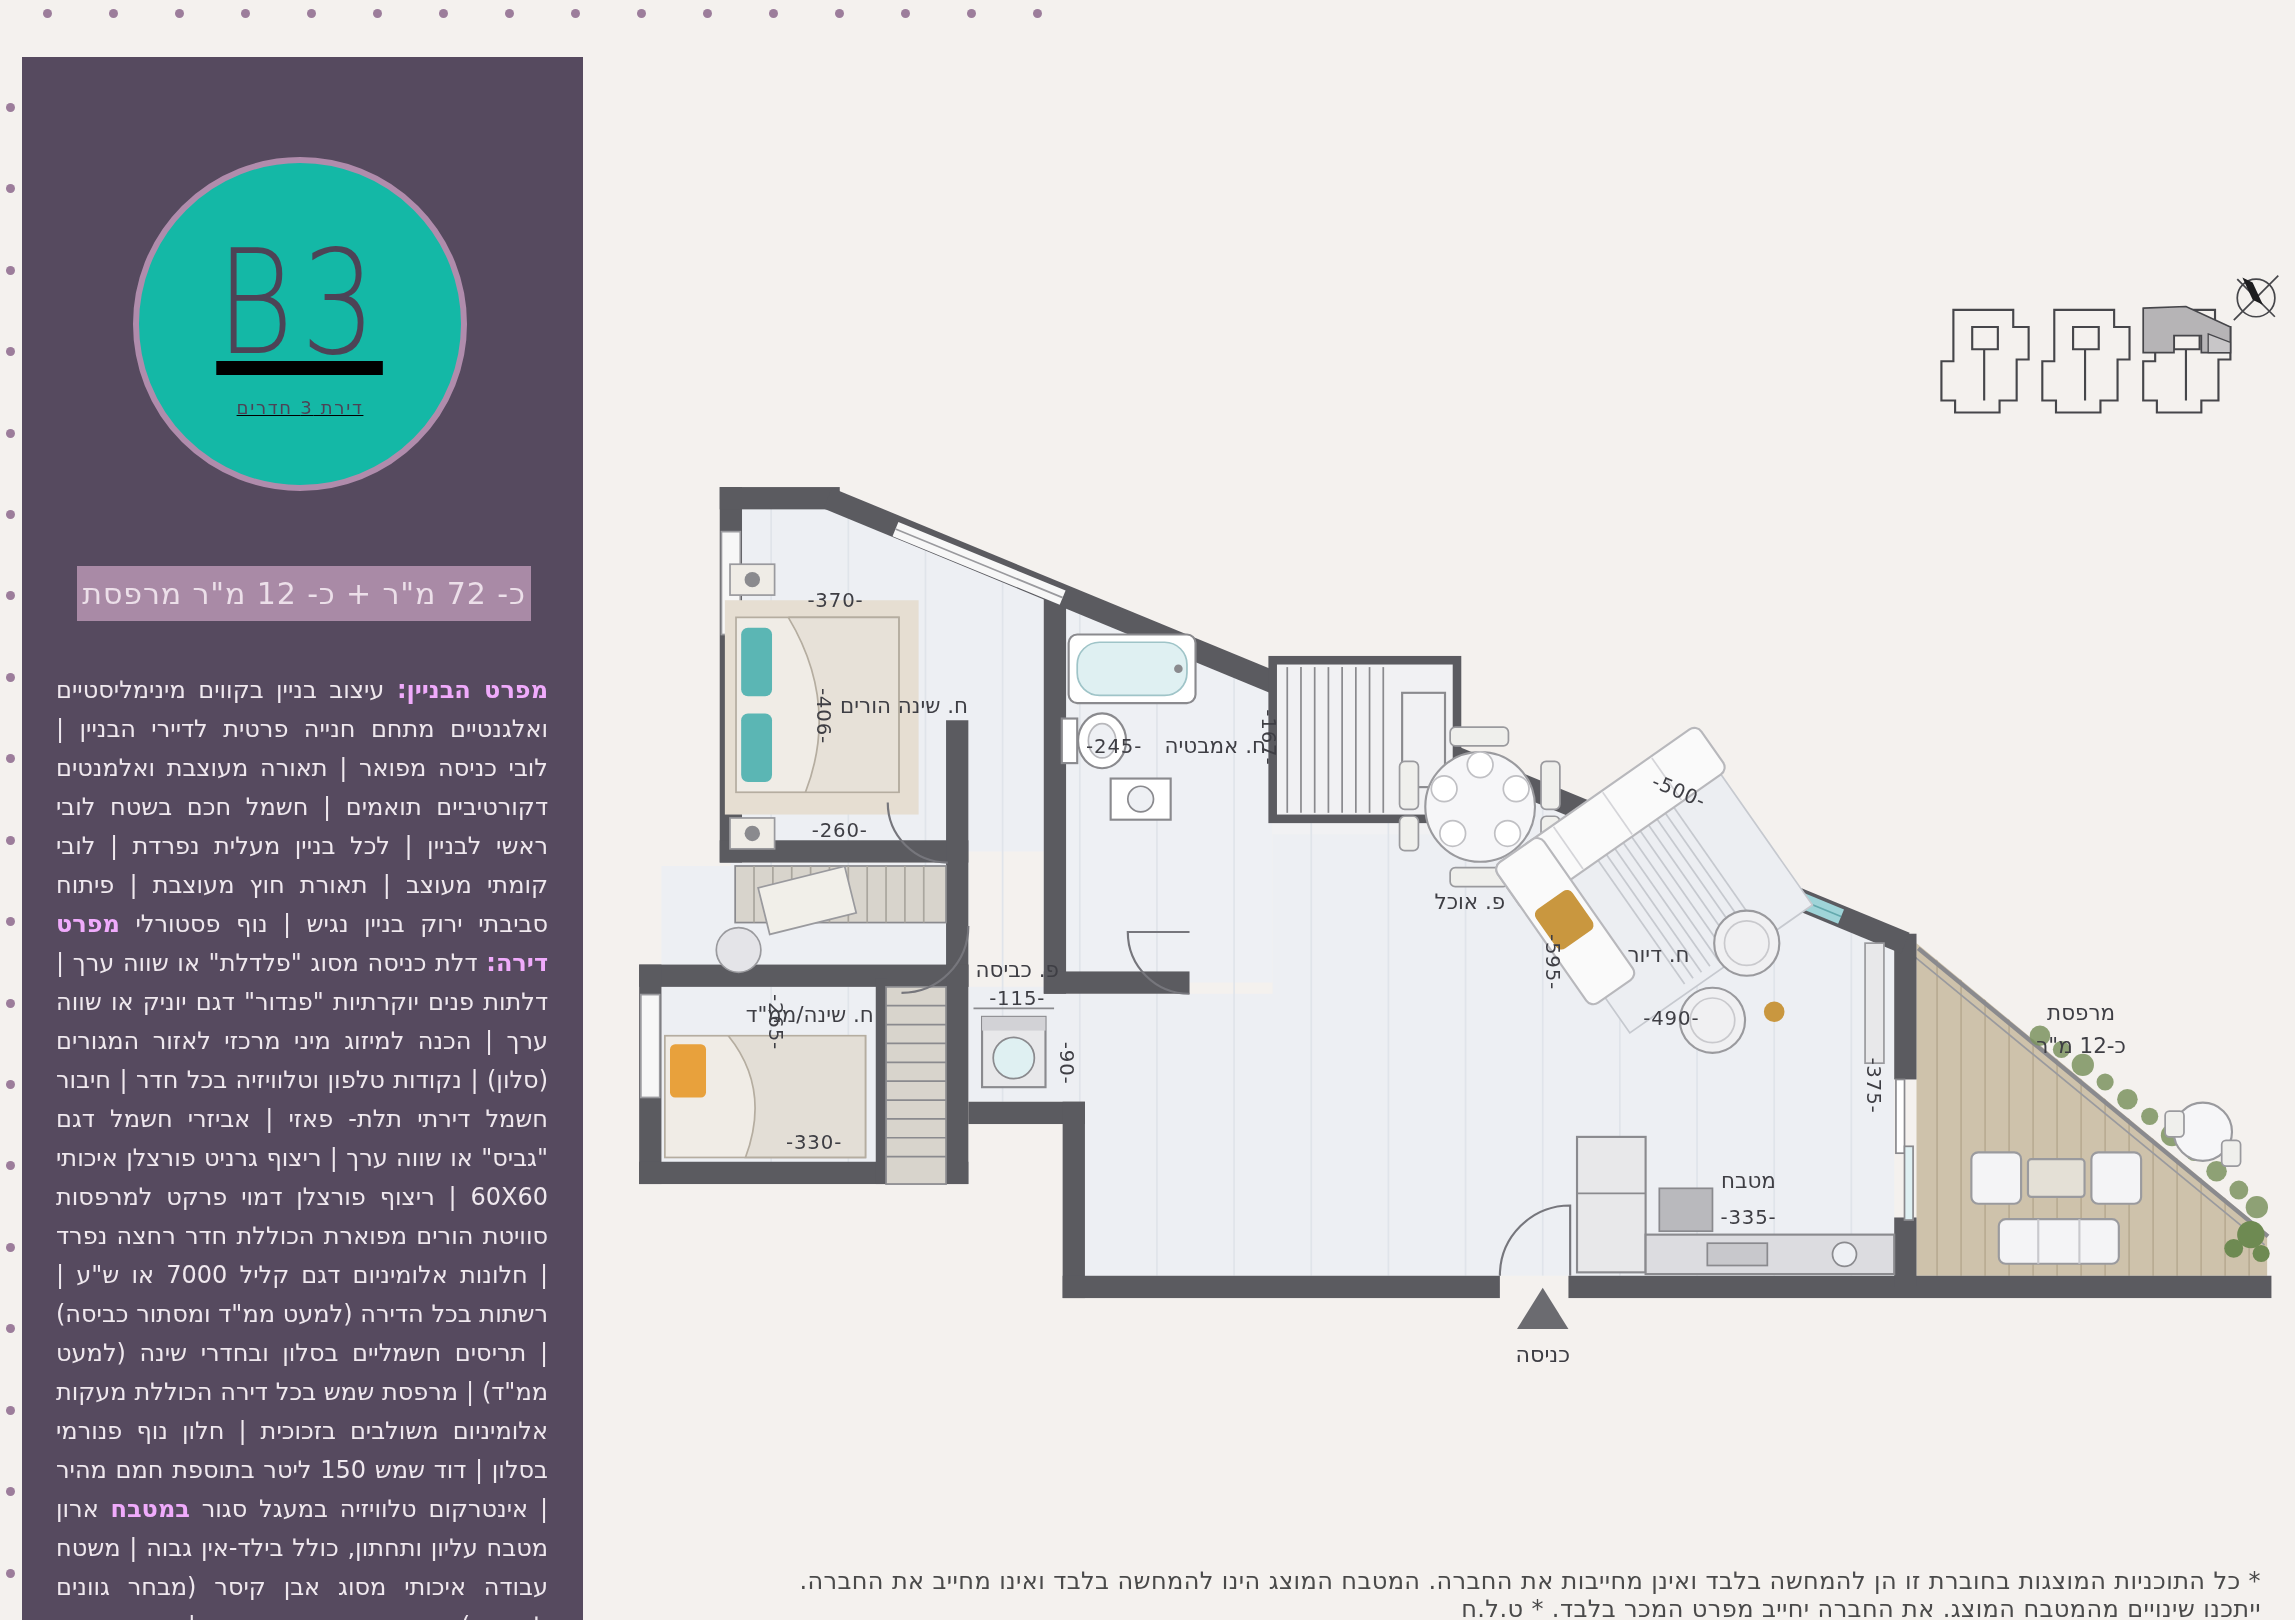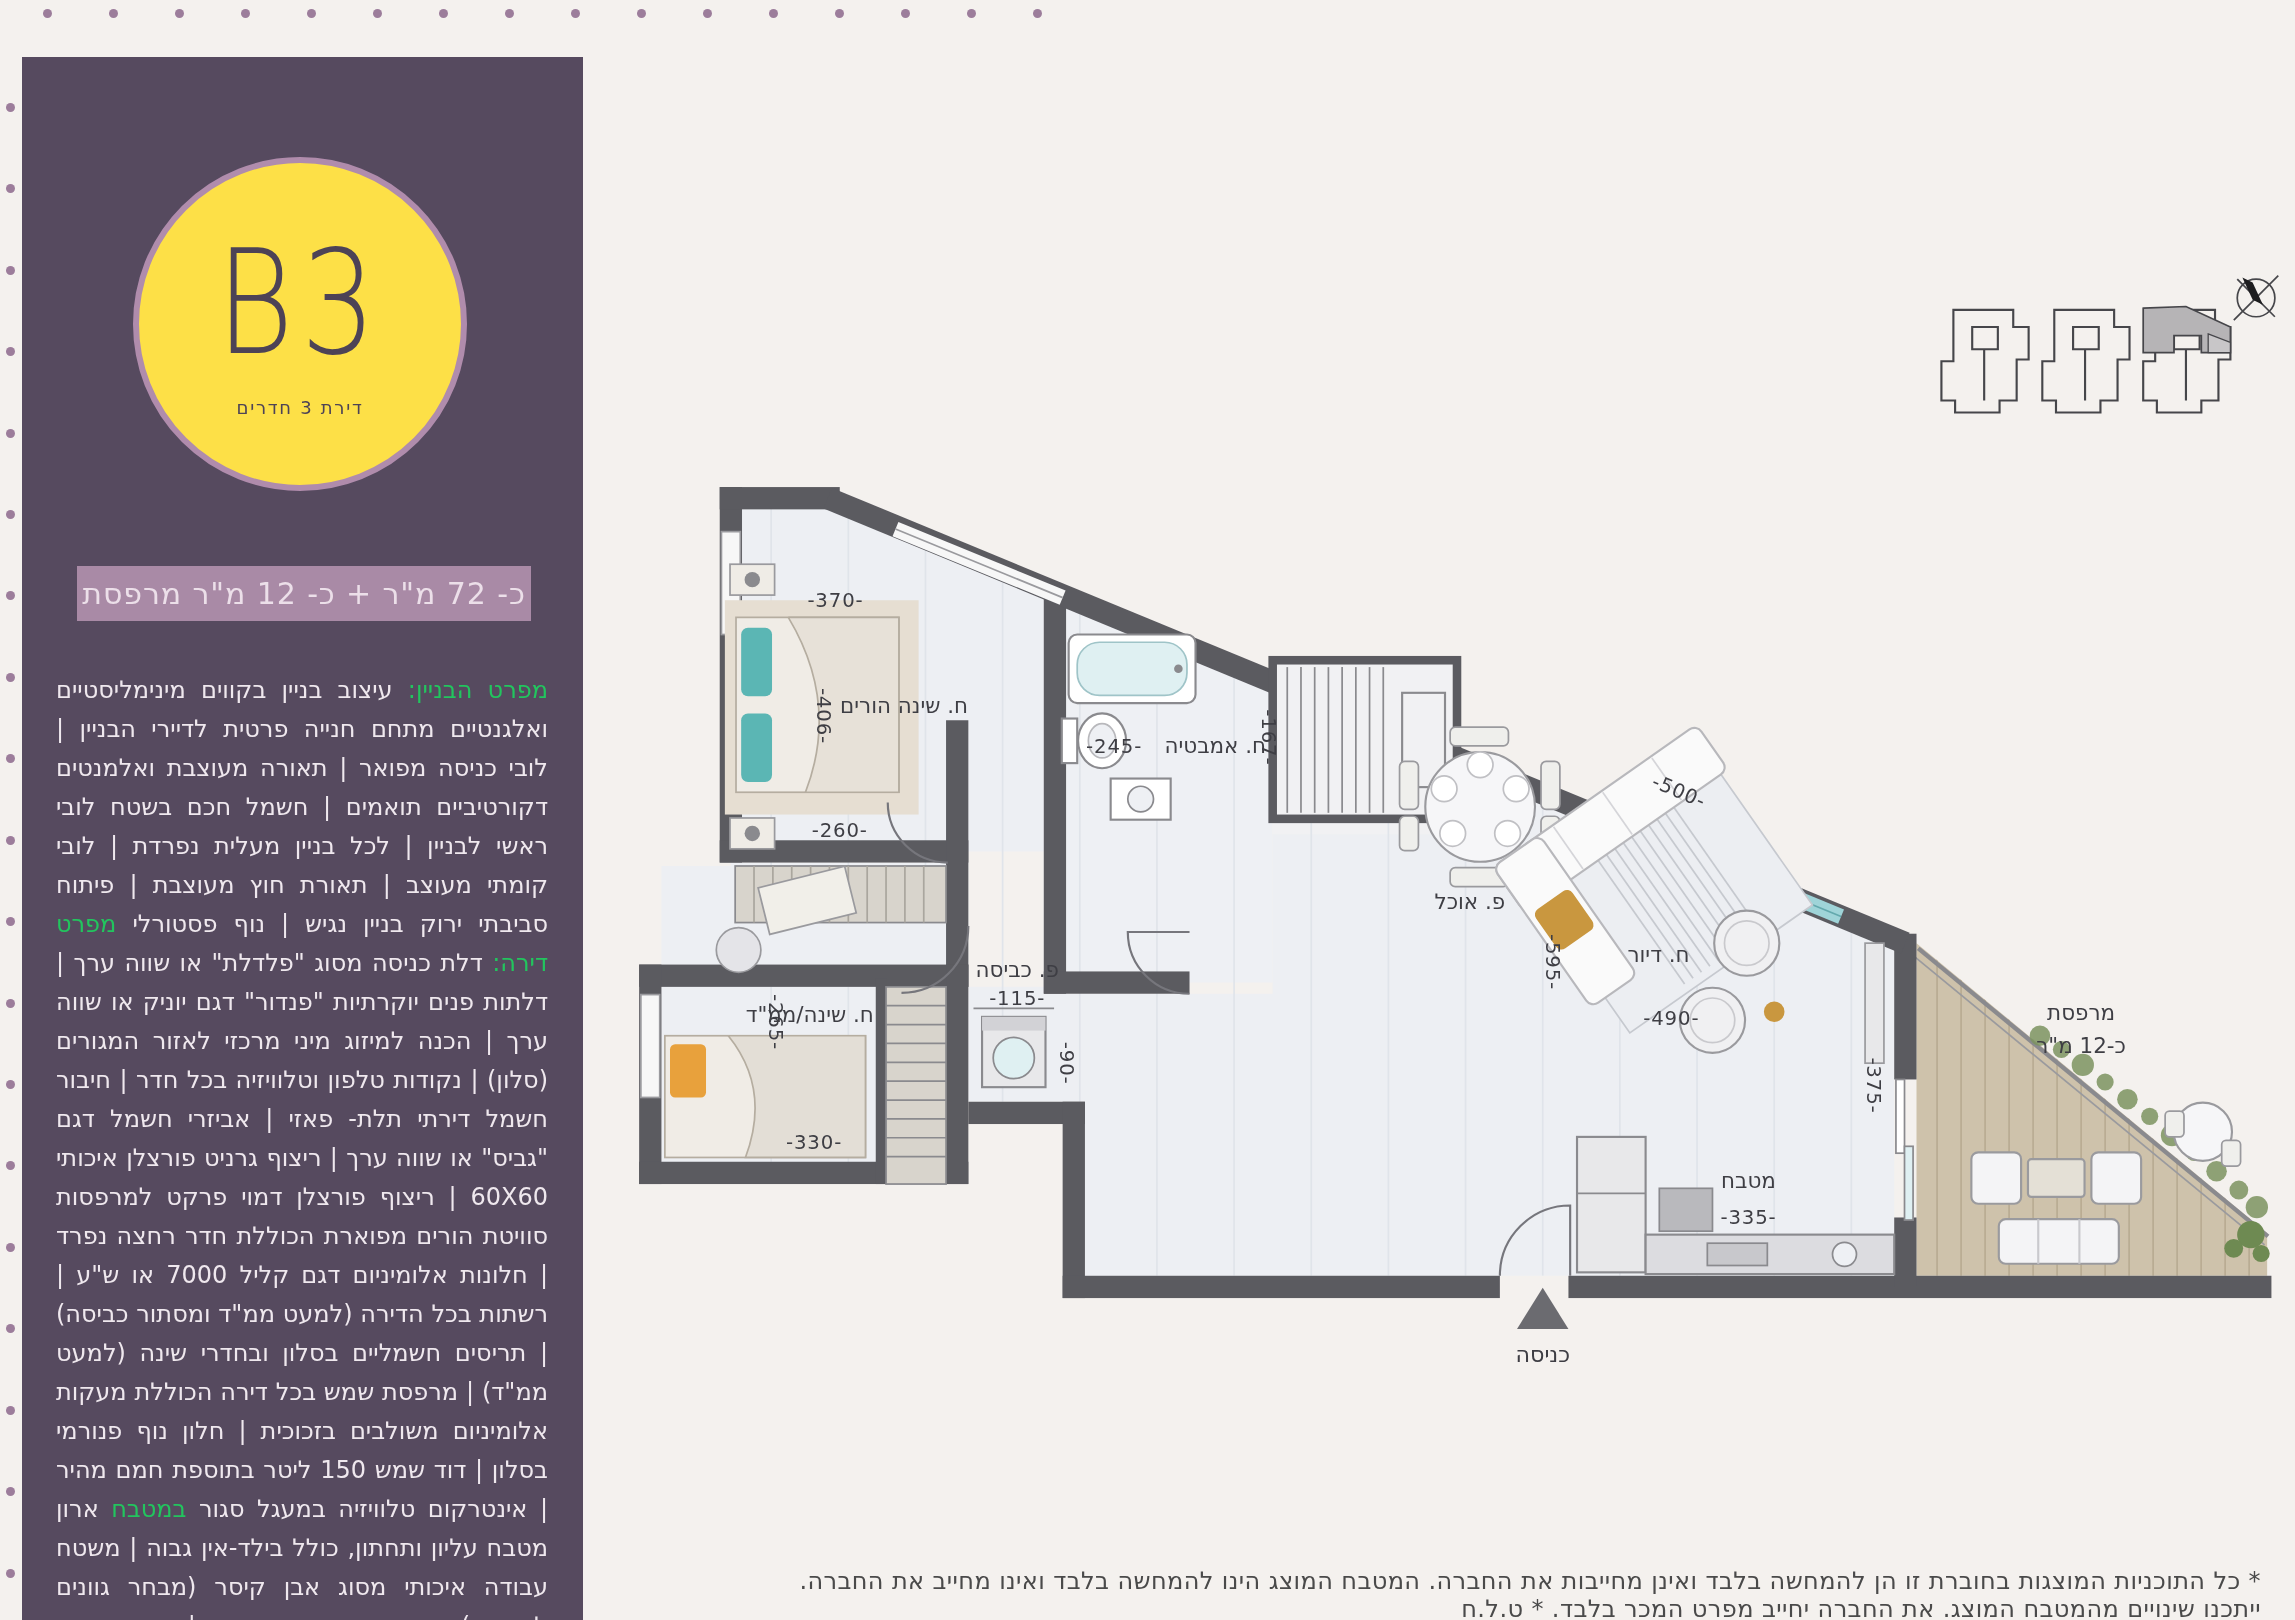--- a/index.html
+++ b/index.html
@@ -10,42 +10,42 @@
   }
   
   .dot{position:absolute;width:9.4px;height:9.4px;border-radius:50%;background:#9c7d9b;}
   
   .sidebar{
     position:absolute;left:22px;top:57px;width:561px;height:1563px;
     background:#564a5f;
   }
   .circle-badge{
     position:absolute;left:111px;top:100px;width:334px;height:334px;border-radius:50%;
-    background:#fde047;border:6px solid #b08cac;box-sizing:border-box;
-    display:flex;flex-direction:column;align-items:center;justify-content:center;
+    background:#14b8a6;border:6px solid #b08cac;box-sizing:border-box;
+    display:flex;flex-direction:column;align-items:center;justify-content:center;text-decoration:underline;
   }
   .circle-badge .unit{
     font-size:144px;font-weight:300;letter-spacing:8.6px;color:#4d4356;line-height:1;
     transform:scaleX(.82);transform-origin:center;
   }
   .circle-badge .subtitle{
     margin-top:22px;font-size:18px;color:#4d4356;letter-spacing:1.7px;
   }
   .area-banner{
     position:absolute;left:55px;top:509px;width:454px;height:55px;
     background:#a98aa6;color:#ecdfe9;
     display:flex;align-items:center;justify-content:center;
     font-size:30px;letter-spacing:0.9px;
   }
   .specs{
     position:absolute;left:34px;top:614px;width:492px;
     direction:rtl;text-align:justify;
     font-size:24px;line-height:39px;color:#efe8ee;
   }
-  .specs b{color:#22c55e;font-weight:normal;}
+  .specs b{color:#f0abfc;font-weight:bold;}
   
   .plan{position:absolute;left:634px;top:463px;width:1646px;height:926px;}
   .keyplan{position:absolute;left:1929px;top:274px;width:360px;height:171px;}
   .footer{
     position:absolute;right:34px;top:1567px;width:1474px;
     direction:rtl;text-align:right;
     font-size:24px;color:#4a4a4a;letter-spacing:0.4px;
   }
   svg text{font-family:"DejaVu Sans", sans-serif;}
   .room-label{font-size:25px;fill:#3e3e44;}

